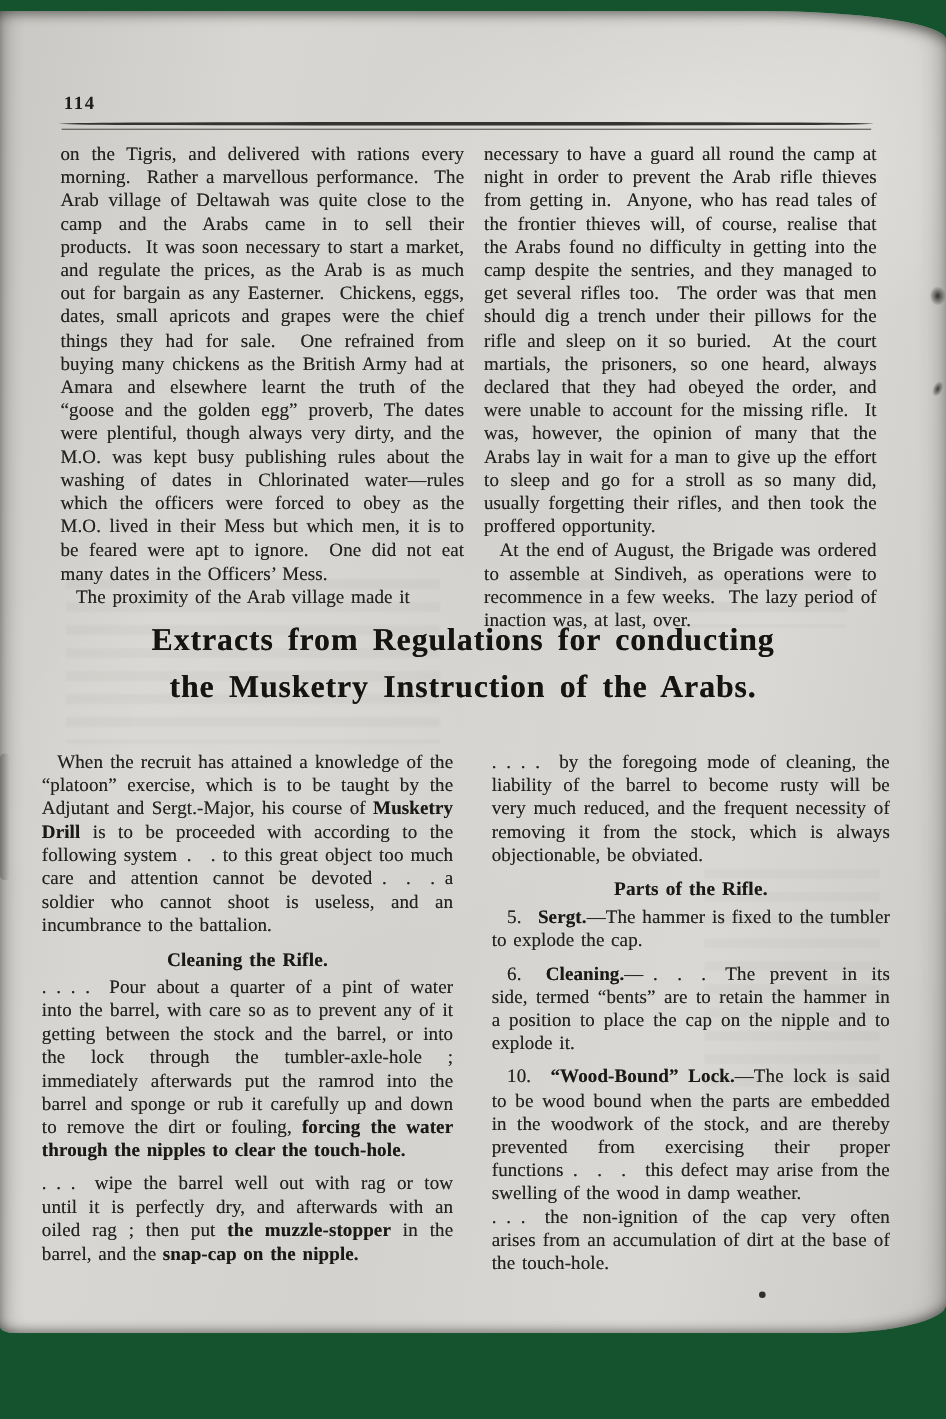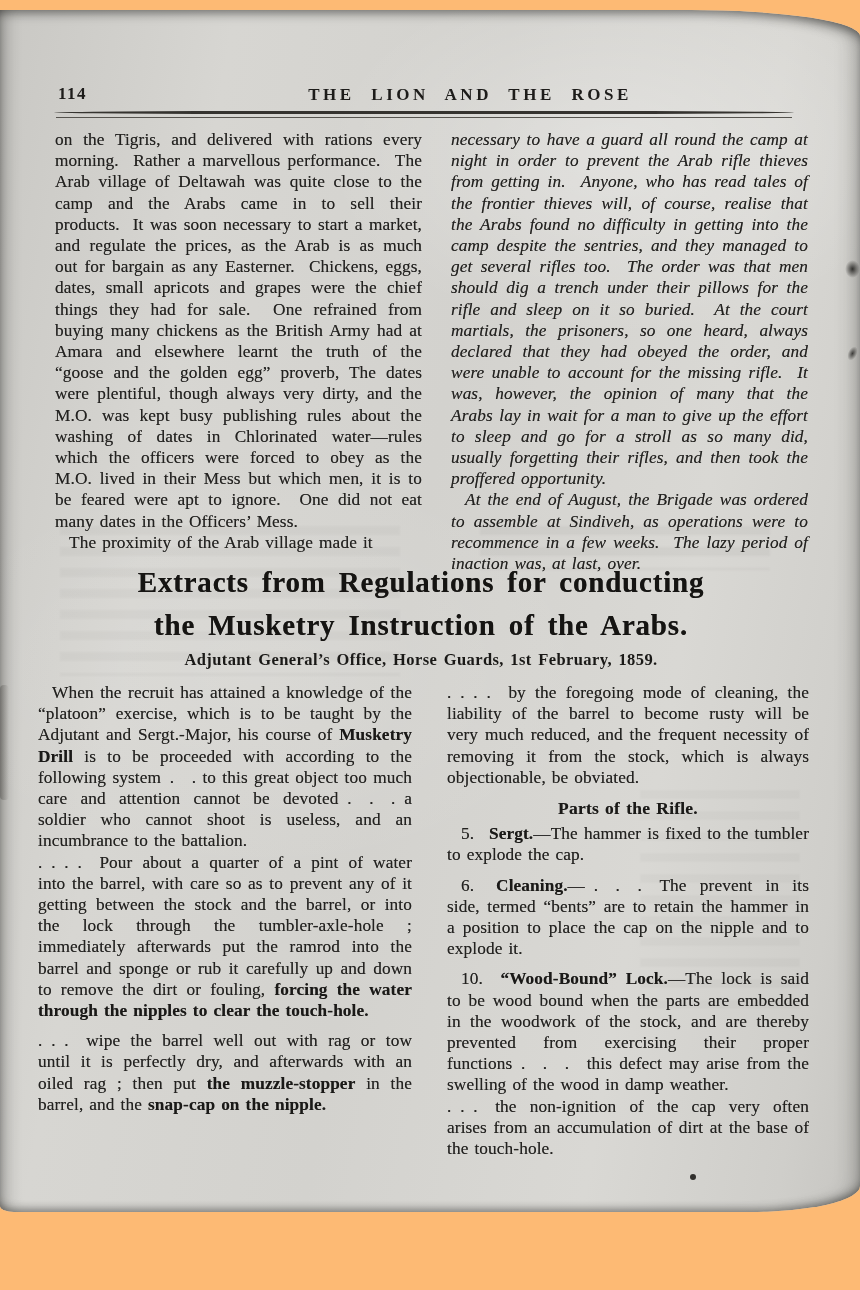--- a/index.html
+++ b/index.html
@@ -1,21 +1,21 @@
 <!DOCTYPE html>
 <html><head>
 <meta charset="utf-8">
 <style>
   html,body{margin:0;padding:0;}
   body{
     width:860px;height:1290px;position:relative;overflow:hidden;
     background:#060606;
     font-family:"Liberation Serif","DejaVu Serif",serif;
   }
-  .scan-frame{position:absolute;inset:0;background:#fdba74;padding-left:40px;}
+  .scan-frame{position:absolute;inset:0;background:#14532d;padding-left:40px;}
   .page{
     position:absolute;left:0;top:10px;width:860px;height:1202px;
     background:
       radial-gradient(ellipse 420px 260px at 72% 12%, rgba(255,255,255,0.30), rgba(255,255,255,0) 70%),
       radial-gradient(ellipse 500px 300px at 30% 55%, rgba(255,255,255,0.10), rgba(255,255,255,0) 70%),
       linear-gradient(100deg,#c9c8c4 0%,#d7d6d2 22%,#d3d2ce 48%,#d9d8d4 74%,#cfceca 92%,#c6c5c1 100%);
     border-top-right-radius:170px 26px;
     border-bottom-right-radius:110px 26px;
     border-bottom-left-radius:14px 6px;
     box-shadow:inset 0 9px 12px -7px rgba(18,18,16,0.55),
@@ -35,21 +35,21 @@
   .rule-a{position:absolute;left:54px;right:66px;top:101px;height:3px;
     background:#35332f;border-radius:100% / 160%;}
   .rule-b{position:absolute;left:56px;right:68px;top:107px;height:1px;background:#55534e;}
   .col{position:absolute;text-align:justify;font-size:17.3px;line-height:21.2px;
     word-spacing:1.6px;letter-spacing:0.1px;color:#232220;
     text-shadow:0 0 0.5px rgba(35,34,32,0.55);}
   .col p{margin:0;}
   .col p.indent{text-indent:14px;}
   .col p.gap{margin-top:9px;}
   .col-top-left{left:55px;top:119px;width:367px;}
-  .col-top-right{left:451px;top:119px;width:357px;font-style:italic;}
+  .col-top-right{left:440px;top:119px;width:357px;}
   .main-title{
     position:absolute;left:34px;right:52px;top:551px;text-align:center;
     font-size:29px;font-weight:700;line-height:43px;letter-spacing:0.8px;word-spacing:5px;
     color:#151412;text-shadow:0 0 0.6px rgba(20,19,17,0.7);
   }
   .byline{
     position:absolute;left:34px;right:52px;top:640px;text-align:center;
     font-size:16.5px;font-weight:700;letter-spacing:0.4px;word-spacing:2px;color:#1a1917;
   }
   .col-low-left{left:38px;top:672px;width:374px;}
@@ -75,43 +75,42 @@
   .ghost-2{left:60px;top:516px;width:340px;height:150px;opacity:0.07;}
   .ghost-3{left:640px;top:780px;width:160px;height:220px;opacity:0.06;}
 </style>
 </head>
 <body>
 
 <div class="scan-frame">
   <div class="page">
 
     <div class="page-number">114</div>
-    <div class="masthead">THE  LION  AND  THE  ROSE</div>
     <div class="rule-a"></div>
     <div class="rule-b"></div>
 
     <div class="col col-top-left">
       <p class="para">on the Tigris, and delivered with rations every morning.&nbsp; Rather a marvellous performance.&nbsp; The Arab village of Deltawah was quite close to the camp and the Arabs came in to sell their products.&nbsp; It was soon necessary to start a market, and regulate the prices, as the Arab is as much out for bargain as any Easterner.&nbsp; Chickens, eggs, dates, small apricots and grapes were the chief things they had for sale.&nbsp; One refrained from buying many chickens as the British Army had at Amara and elsewhere learnt the truth of the “goose and the golden egg” proverb, The dates were plentiful, though always very dirty, and the M.O. was kept busy publishing rules about the washing of dates in Chlorinated water—rules which the officers were forced to obey as the M.O. lived in their Mess but which men, it is to be feared were apt to ignore.&nbsp; One did not eat many dates in the Officers’ Mess.</p>
       <p class="para indent">The proximity of the Arab village made it</p>
     </div>
 
     <div class="col col-top-right">
       <p class="para">necessary to have a guard all round the camp at night in order to prevent the Arab rifle thieves from getting in.&nbsp; Anyone, who has read tales of the frontier thieves will, of course, realise that the Arabs found no difficulty in getting into the camp despite the sentries, and they managed to get several rifles too.&nbsp; The order was that men should dig a trench under their pillows for the rifle and sleep on it so buried.&nbsp; At the court martials, the prisoners, so one heard, always declared that they had obeyed the order, and were unable to account for the missing rifle.&nbsp; It was, however, the opinion of many that the Arabs lay in wait for a man to give up the effort to sleep and go for a stroll as so many did, usually forgetting their rifles, and then took the proffered opportunity.</p>
       <p class="para indent">At the end of August, the Brigade was ordered to assemble at Sindiveh, as operations were to recommence in a few weeks.&nbsp; The lazy period of inaction was, at last, over.</p>
     </div>
 
     <div class="main-title">
       <div>Extracts from Regulations for conducting</div>
       <div>the Musketry Instruction of the Arabs.</div>
     </div>
-    <div class="byline">Adjutant General’s Office, Horse Guards, 1st February, 1859.</div>
 
     <div class="col col-low-left">
       <p class="para indent"><span>When the recruit has attained a knowledge of the “platoon” exercise, which is to be taught by the Adjutant and Sergt.-Major, his course of </span><b>Musketry Drill</b><span> is to be proceeded with according to the following system .  . to this great object too much care and attention cannot be devoted .  .  . a soldier who cannot shoot is useless, and an incumbrance to the battalion.</span></p>
 
+      <h3 class="subhead">Cleaning the Rifle.</h3>
 
       <p class="para"><span>. . . .  Pour about a quarter of a pint of water into the barrel, with care so as to prevent any of it getting between the stock and the barrel, or into the lock through the tumbler-axle-hole ; immediately afterwards put the ramrod into the barrel and sponge or rub it carefully up and down to remove the dirt or fouling, </span><b>forcing the water through the nipples to clear the touch-hole.</b></p>
 
       <p class="para gap"><span>. . .  wipe the barrel well out with rag or tow until it is perfectly dry, and afterwards with an oiled rag ; then put </span><b>the muzzle-stopper</b><span> in the barrel, and the </span><b>snap-cap on the nipple.</b></p>
     </div>
 
     <div class="col col-low-right">
       <p class="para">. . . .  by the foregoing mode of cleaning, the liability of the barrel to become rusty will be very much reduced, and the frequent necessity of removing it from the stock, which is always objectionable, be obviated.</p>
 
       <h3 class="subhead">Parts of the Rifle.</h3>

